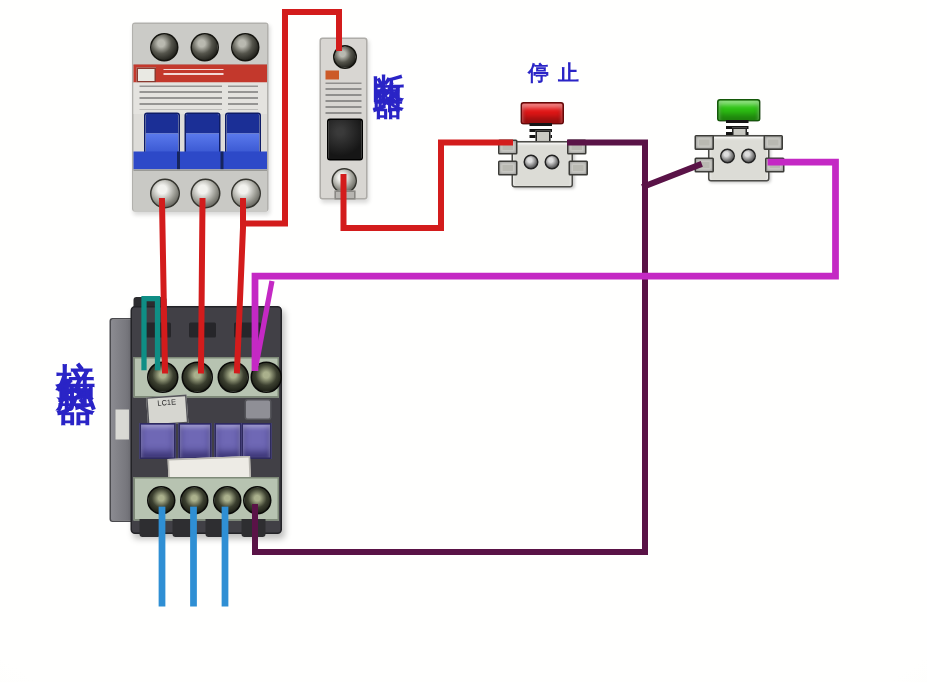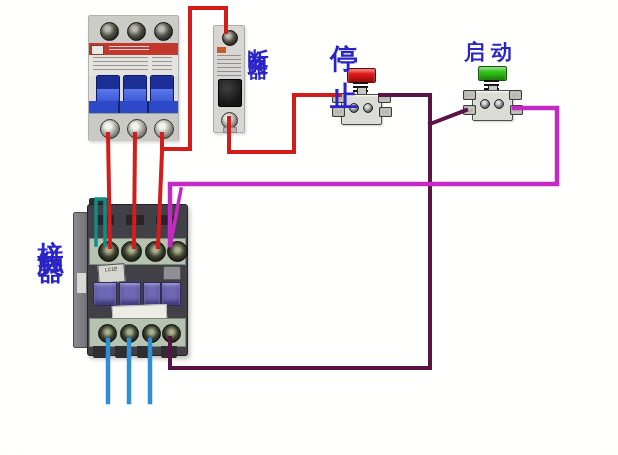--- a/index.html
+++ b/index.html
@@ -6,21 +6,21 @@
   body{font-family:"Liberation Sans","DejaVu Sans",sans-serif;background:#fff;}
   .canvas{
     position:relative;width:618px;height:455px;overflow:hidden;
     background:radial-gradient(130% 130% at 50% 45%, #fffffe 55%, #f3efe7 100%);
   }
   .abs{position:absolute;}
   
   .lbl{position:absolute;color:var(--label-text,#2a24c6);font-weight:bold;z-index:6;
        font-family:"Liberation Sans","DejaVu Sans",sans-serif;}
   .lbl.vert{writing-mode:vertical-rl;text-orientation:upright;}
-  #lbl-stop{left:330px;top:40px;width:62px;font-size:28px;letter-spacing:6px;text-align:left;}
+  #lbl-stop{left:330px;top:40px;width:62px;font-size:14px;letter-spacing:6px;text-align:right;}
   #lbl-start{left:460px;top:38px;width:62px;font-size:21px;letter-spacing:6px;text-align:center;}
   #lbl-dlq{left:244px;top:32px;font-size:21px;letter-spacing:5px;}
   #lbl-jcq{left:34px;top:219px;font-size:26px;letter-spacing:9px;}
   #lbl-fz{left:92px;top:402px;font-size:29px;letter-spacing:8px;}
   
   .smudge{background:repeating-linear-gradient(180deg, rgba(85,85,85,.55) 0 1px, rgba(0,0,0,0) 1px 4px);}
   .smudge-light{background:repeating-linear-gradient(180deg, rgba(255,255,255,.8) 0 1px, rgba(0,0,0,0) 1px 3px);}
   
   .screw-dark{border-radius:50%;border:1px solid #14140f;
     background:radial-gradient(circle at 38% 35%, #b9b9b0 0 15%, #55554c 45%, #1d1d18 80%);}
@@ -212,17 +212,16 @@
 
       <path d="M96 245 V199 H105 V245" stroke="var(--wire-jumper-teal)" stroke-width="3.5"></path>
 
       <path d="M108 340 V402" stroke="var(--wire-load-blue)" stroke-width="4.5"></path>
       <path d="M129 340 V402" stroke="var(--wire-load-blue)" stroke-width="4.5"></path>
       <path d="M150 340 V402" stroke="var(--wire-load-blue)" stroke-width="4.5"></path>
     </g>
   </svg>
 
   <div class="lbl" id="lbl-stop">停止</div>
-  <div class="lbl" id="lbl-start">启动</div>
   <div class="lbl vert" id="lbl-dlq">断路器</div>
   <div class="lbl vert" id="lbl-jcq">接触器</div>
 
 </div>
 
 </body></html>

